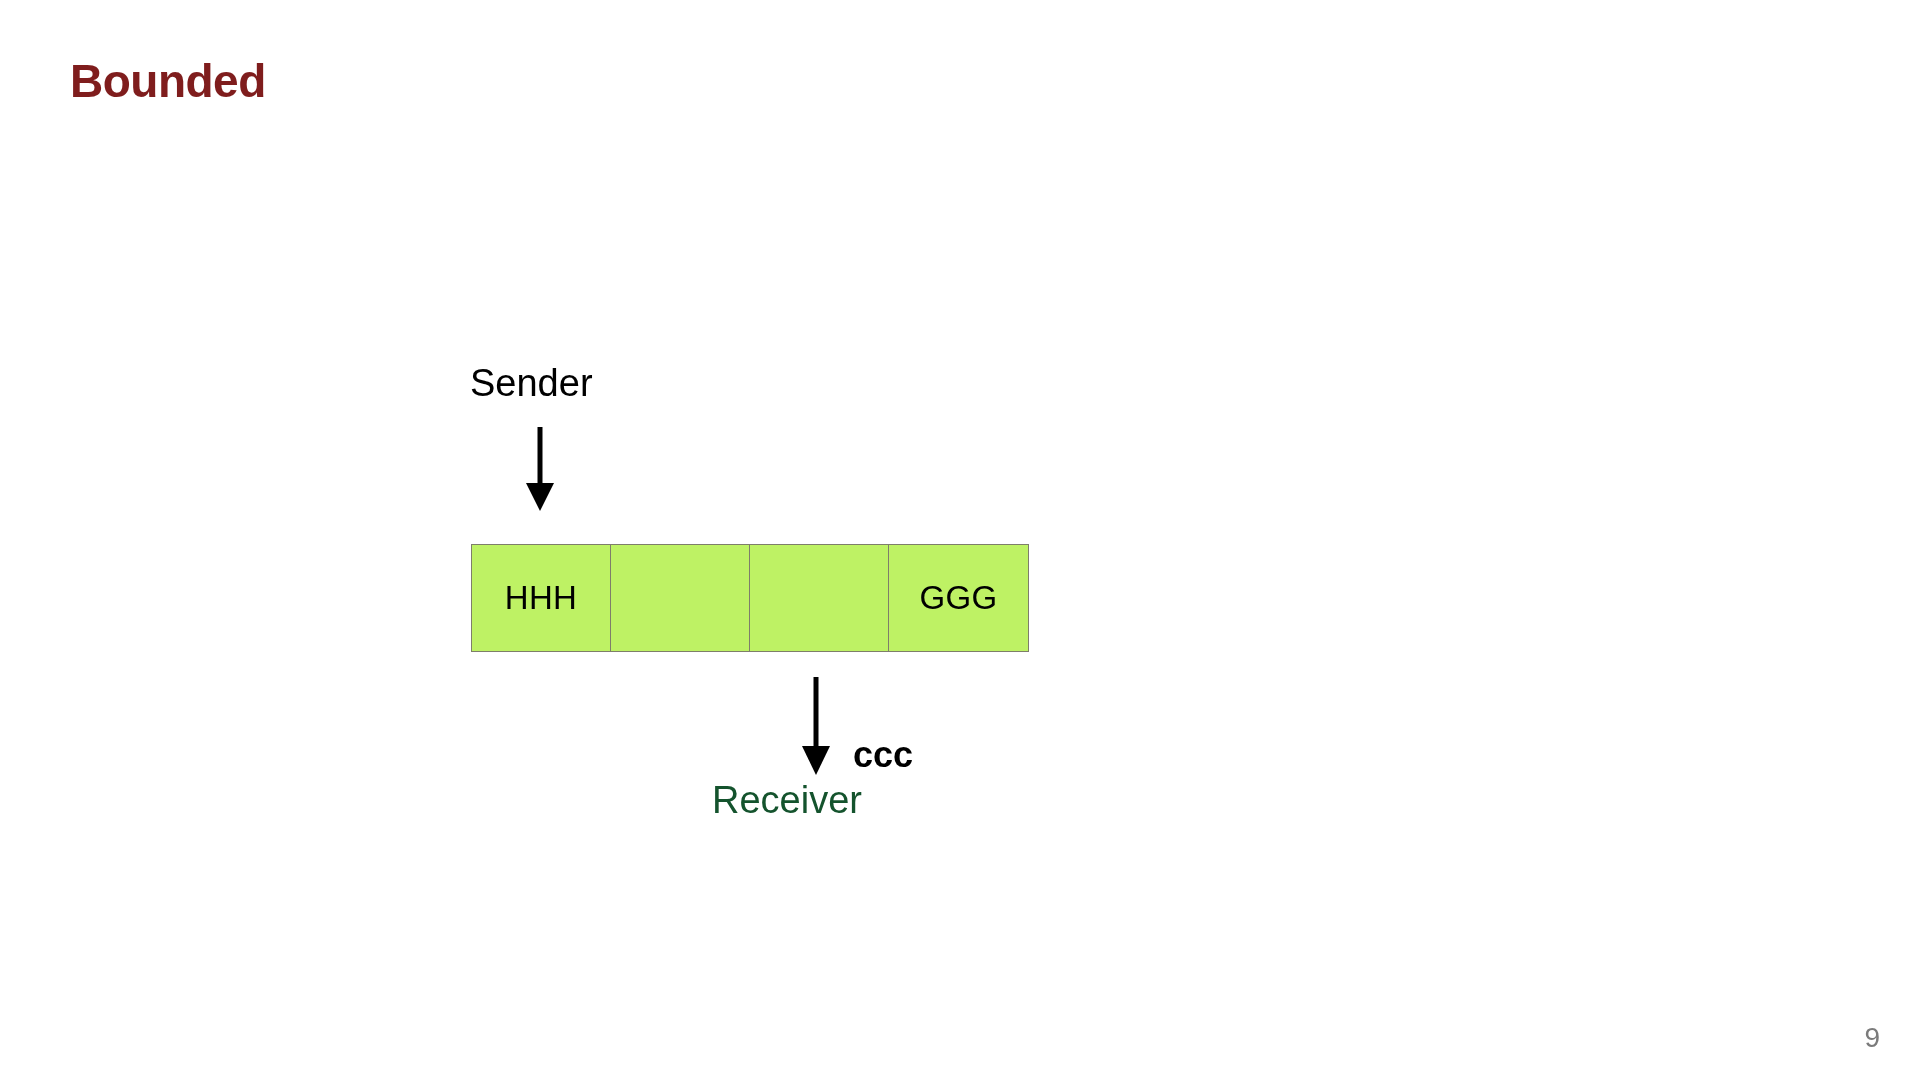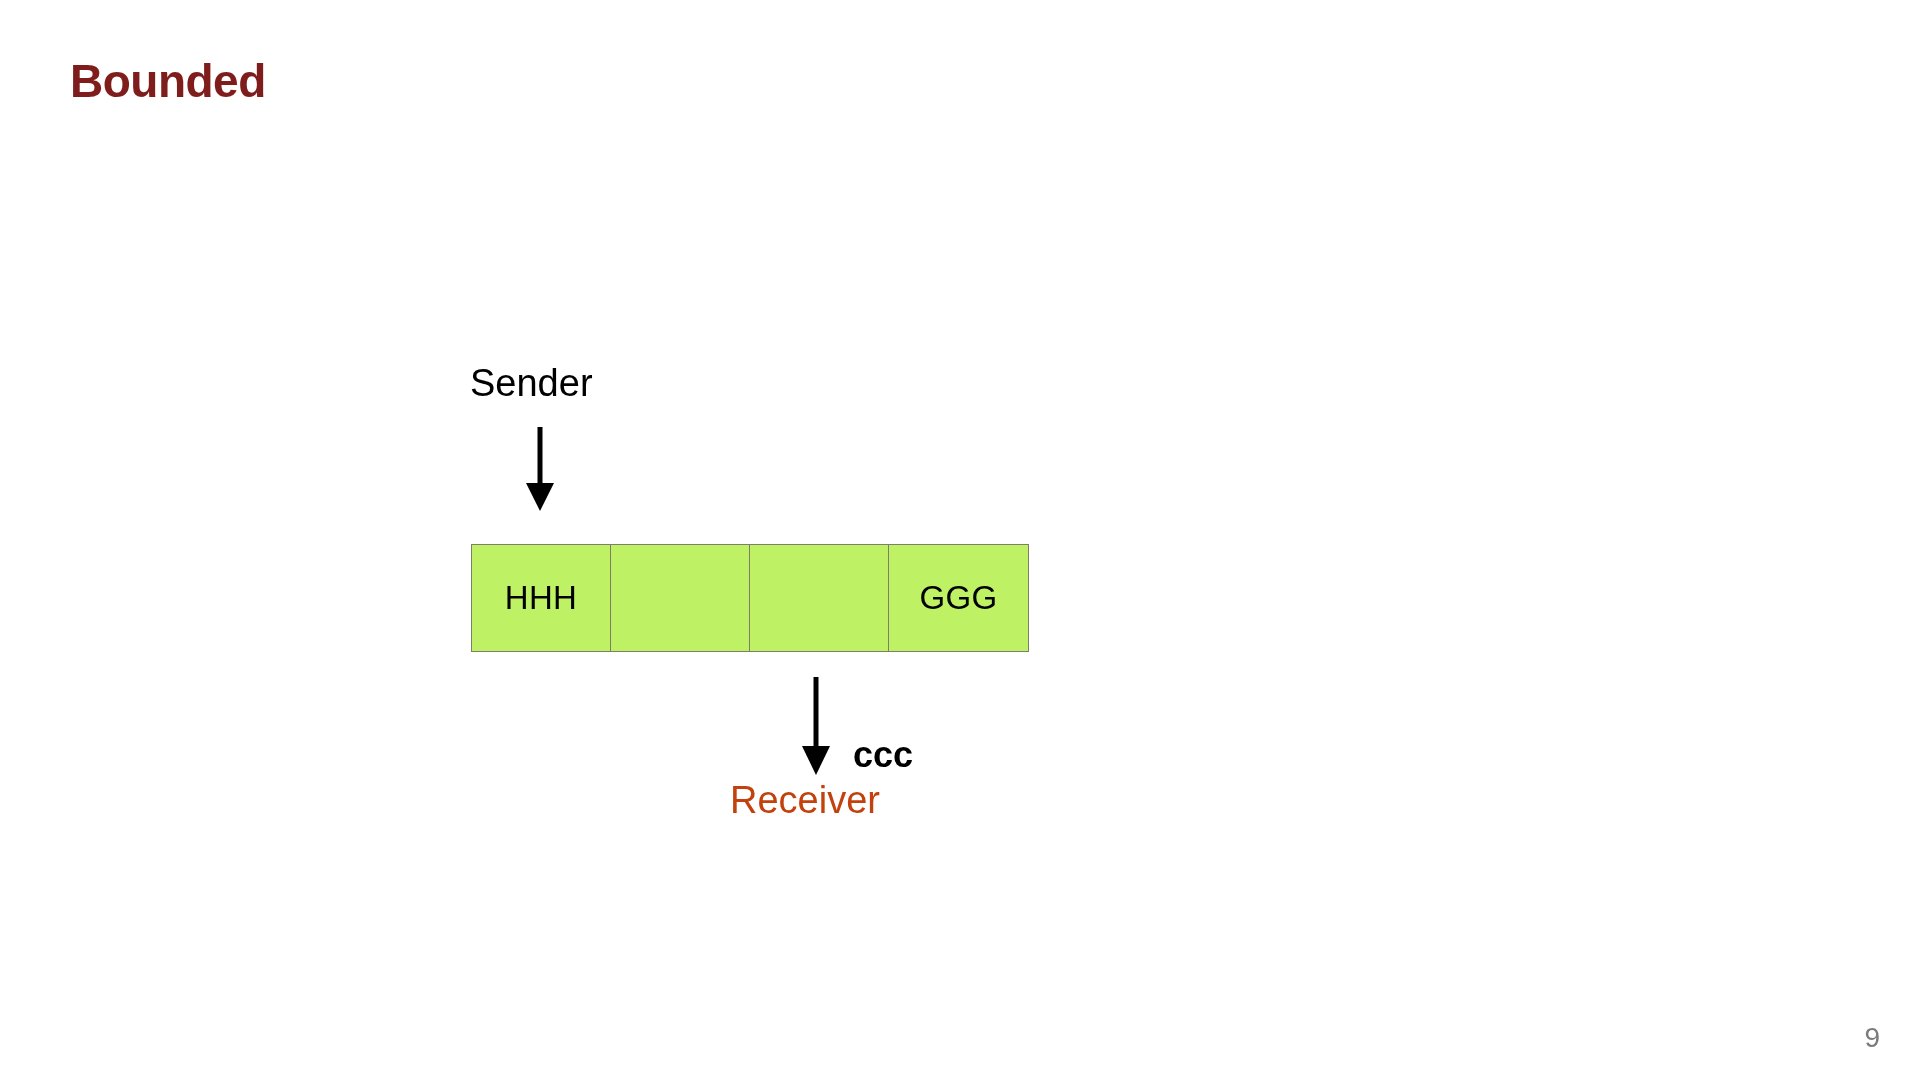--- a/index.html
+++ b/index.html
@@ -51,24 +51,24 @@
     top: 363px;
     font-size: 38px;
     color: #000000;
     white-space: nowrap;
     line-height: 1.1;
   }
 
   
   .receiver-label {
     position: absolute;
-    left: 730px;
+    left: 712px;
     top: 780px;
     font-size: 38px;
-    color: #c2410c;
+    color: #14532d;
     white-space: nowrap;
     line-height: 1.1;
   }
 
   
   .ccc-label {
     position: absolute;
     left: 853px;
     top: 703px;
     font-size: 36px;

